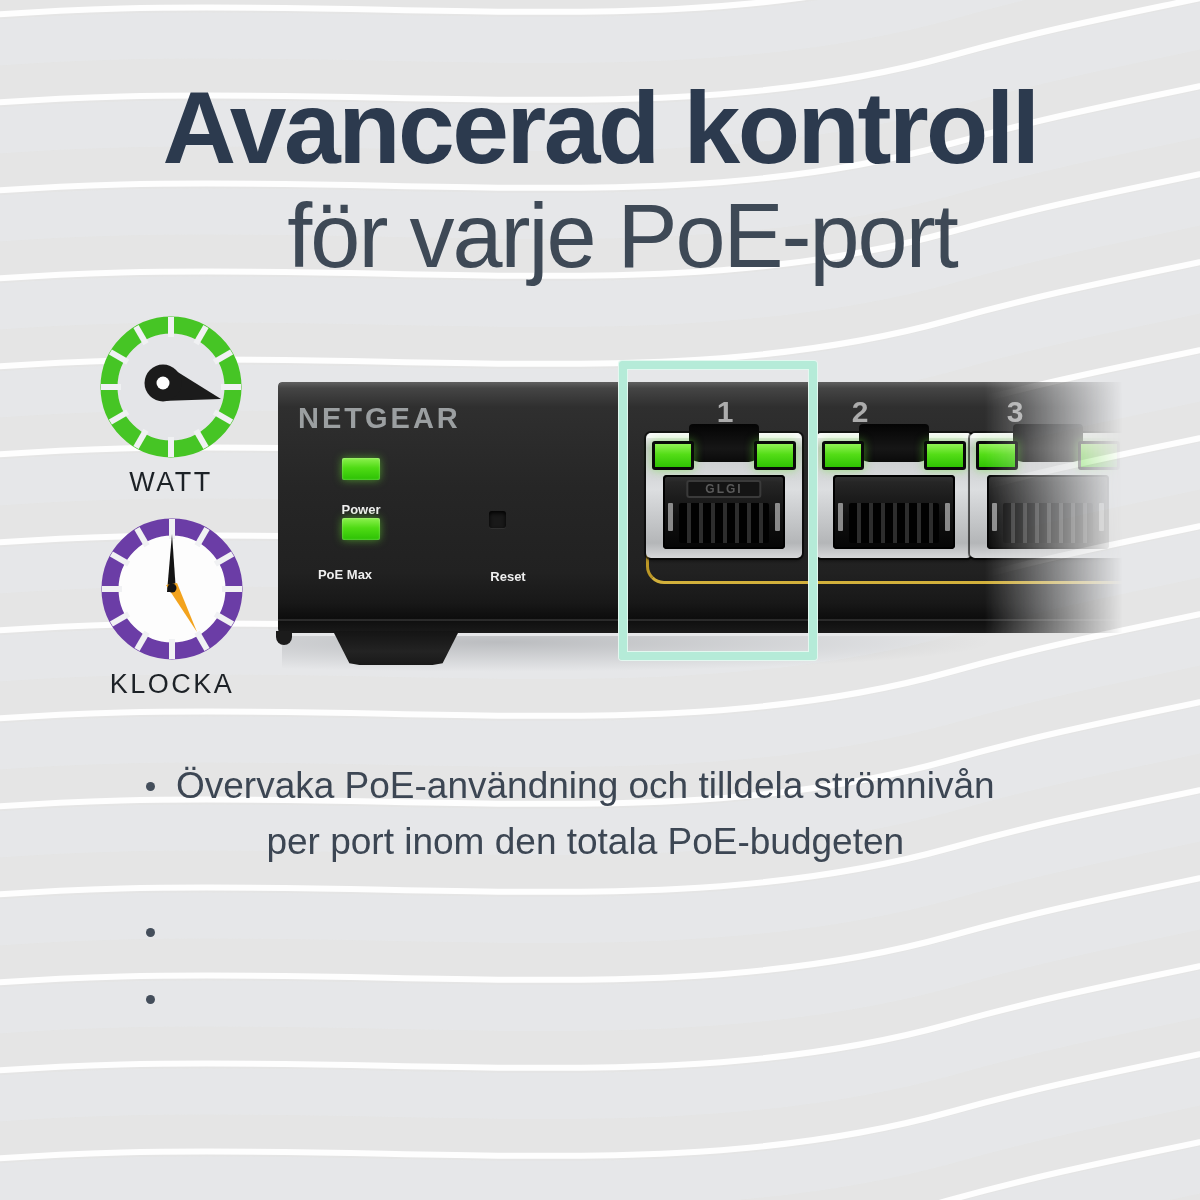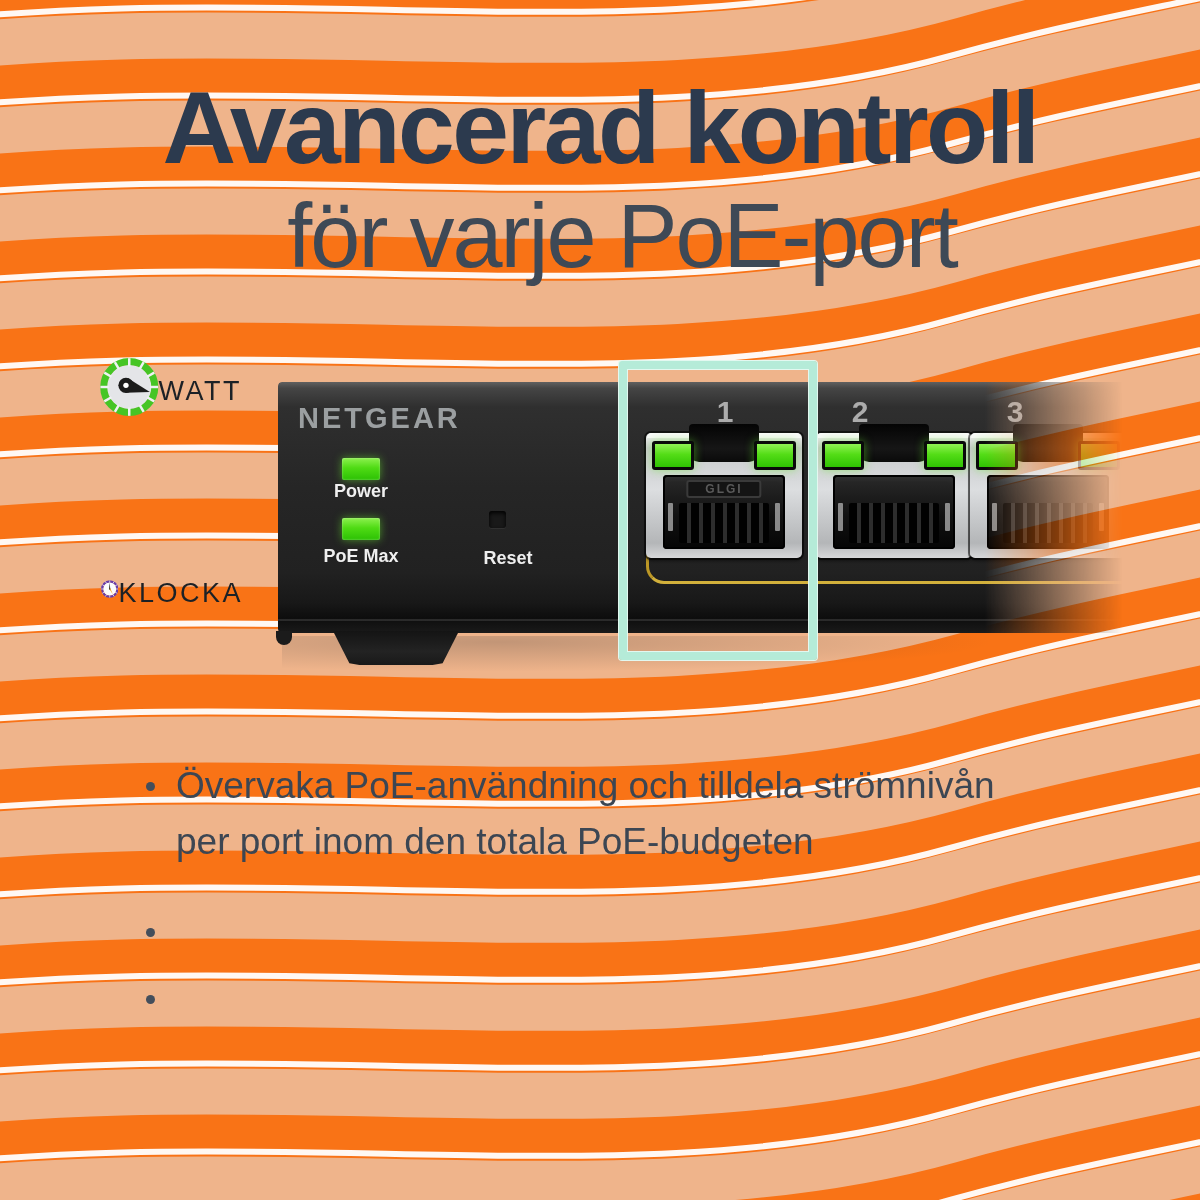--- a/index.html
+++ b/index.html
@@ -1,53 +1,53 @@
 <!DOCTYPE html>
 <html><head>
 <meta charset="utf-8">
 <style>
   * { margin:0; padding:0; box-sizing:border-box; }
   html,body { background:#ffffff; }
   body { font-family:"Liberation Sans", sans-serif; }
-  .canvas { position:relative; width:1200px; height:1200px; background:#f97316; overflow:hidden; }
+  .canvas { position:relative; width:1200px; height:1200px; background:#e5e5e5; overflow:hidden; }
 
   
   #waves { position:absolute; inset:0; width:1200px; height:1200px; }
   .wave-band { fill:none; stroke:#e7e9ec; stroke-width:46; opacity:.55; }
   .wave-crest { fill:none; stroke:#ffffff; stroke-width:6; opacity:.95; }
 
   
   .title-wrap { position:absolute; top:74px; left:0; width:1200px; text-align:center; }
   .h1 { font-size:102px; line-height:1.06; font-weight:800; letter-spacing:-2.5px; color:#2c3a4e; }
   .h2 { font-size:90px; line-height:1.04; font-weight:400; letter-spacing:-2px; color:#3e4956; margin-top:8px;margin-left:44px; }
 
   
-  .badge { position:absolute; width:142px; display:flex; flex-direction:row; align-items:center; }
+  .badge { position:absolute; width:142px; display:flex; flex-direction:column; align-items:center; }
   .badge-watt { left:100px; top:316px; }
   .badge-klocka { left:101px; top:518px; }
   .badge-label { font-size:27px; font-weight:500; letter-spacing:2.5px; color:#1c2126; margin-top:9px; }
 
   
   .chassis { position:absolute; left:278px; top:382px; width:862px; height:251px;
     border-radius:4px 0 0 4px;
     background:linear-gradient(180deg,#606060 0%,#454545 2.5%,#2f2f2f 10%,#262626 42%,#212121 76%,#181818 88%,#0d0d0d 94%,#1a1a1a 100%);
     -webkit-mask-image:linear-gradient(90deg,#000 0%,#000 82%,rgba(0,0,0,0) 98%);
     mask-image:linear-gradient(90deg,#000 0%,#000 82%,rgba(0,0,0,0) 98%);text-decoration:underline; }
   .chassis::after { content:""; position:absolute; left:0; right:0; bottom:12px; height:2px; background:#414141; opacity:.55; }
   .chassis > div { position:absolute; }
 
   .brand { left:20px; top:20px; font-size:29px; font-weight:700; letter-spacing:3px; color:#9b9fa1; }
   .panel-led { width:38px; height:22px; border-radius:2px;
     background:linear-gradient(180deg,#8cf14e 0%,#4fdb14 45%,#2cc104 100%);
     box-shadow:0 0 9px rgba(105,235,45,.55), inset 0 0 2px rgba(255,255,255,.5); }
   .led-power { left:64px; top:76px; }
   .led-poe { left:64px; top:136px; }
-  .panel-label { font-size:18px; font-weight:700; color:#efefef; text-align:center; }
+  .panel-label { font-size:13px; font-weight:700; color:#efefef; text-align:center;margin-top:21px; }
   .lbl-power { left:38px; top:99px; width:90px; }
-  .lbl-poe { left:28px; top:164px; width:110px; }
+  .lbl-poe { left:12px; top:164px; width:110px; }
   .lbl-reset { left:190px; top:166px; width:80px; }
   .reset-hole { left:211px; top:129px; width:17px; height:17px; background:#191919; border-radius:3px;
     box-shadow:inset 0 2px 4px #000, 0 1px 1px rgba(255,255,255,.07); }
   .fineprint { left:20px; top:188px; width:372px; font-size:11.6px; line-height:14px; color:#c9c9c9; letter-spacing:.1px; }
 
   .port-number { top:13px; width:44px; text-align:center; font-size:30px; font-weight:700; color:#acacac; }
   .pn1 { left:425px; } .pn2 { left:560px; } .pn3 { left:715px; }
 
   .port { top:51px; width:156px; height:125px; border-radius:5px;
     background:linear-gradient(180deg,#f4f4f4 0%,#c8cacc 12%,#dcdee0 45%,#b4b6b8 88%,#d6d7d9 100%);
@@ -80,21 +80,21 @@
     background:linear-gradient(180deg,#141414,#232323 60%,#191919);
     clip-path:polygon(0 0,100% 0,87% 95%,79% 100%,21% 100%,13% 95%); }
   .foot-sliver { position:absolute; left:276px; top:631px; width:16px; height:14px; background:#1b1b1b; border-radius:0 0 9px 9px; }
 
   .highlight-rect { position:absolute; left:619px; top:361px; width:198px; height:299px;
     border:8px solid #b5ebd8; border-radius:3px;
     box-shadow:0 0 0 1px #e3f8f0, inset 0 0 0 1px #e3f8f0; }
 
   
   .bullets { position:absolute; left:146px; top:758px; width:980px; list-style:none; }
-  .bullets li { display:flex; margin-bottom:34px; }
+  .bullets li { display:flex; margin-bottom:34px;text-align:center; }
   .dot { flex:none; width:9px; height:9px; border-radius:50%; background:#444e5b; margin:24px 21px 0 0; }
   .btext { font-size:37px; line-height:56px; color:#3c4653; }
 </style>
 </head>
 <body>
 
 <div class="canvas">
 
   <svg id="waves" viewBox="0 0 1200 1200" aria-hidden="true">
       <path d="M -160 60 C 260 -4 620 88 950 -4 C 1120 -52 1260 -66 1400 -114" class="wave-band"></path>

